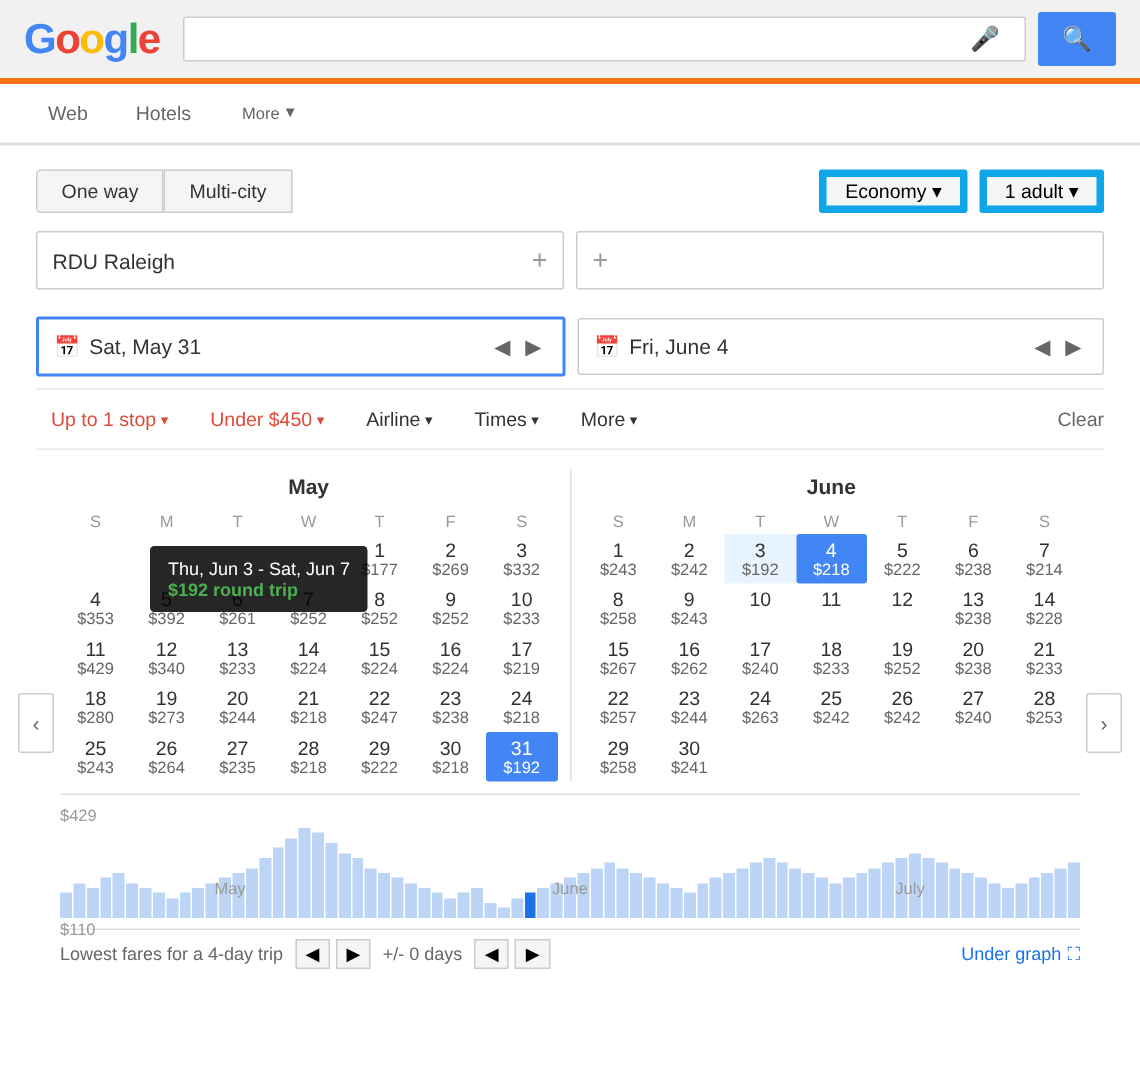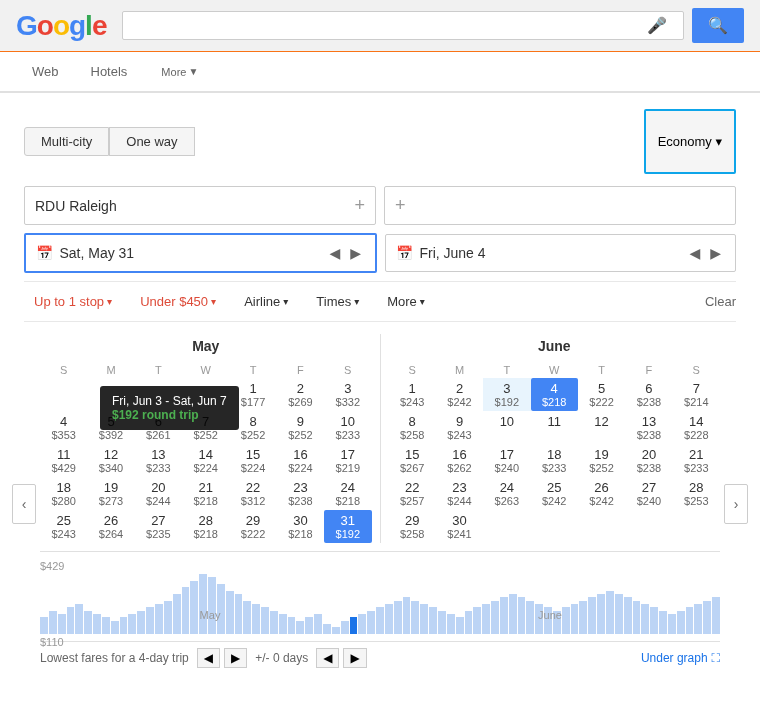--- a/index.html
+++ b/index.html
@@ -1,19 +1,19 @@
 <!DOCTYPE html>
 <html><head>
   <meta charset="utf-8">
   <style>
     * { box-sizing: border-box; margin: 0; padding: 0; }
     body { font-family: Arial, sans-serif; font-size: 13px; background: #fff; color: #333; width: 760px; }
 
     
-    .header { display: flex; align-items: center; padding: 8px 16px; border-bottom: 1px solid #f97316; background: #f1f1f1; }
+    .header { display: flex; align-items: center; padding: 8px 16px; border-bottom: 4px solid #f97316; background: #f1f1f1; }
     .google-logo { font-size: 28px; font-weight: bold; letter-spacing: -1px; margin-right: 16px; }
     .google-logo .g { color: #4285F4; }
     .google-logo .o1 { color: #EA4335; }
     .google-logo .o2 { color: #FBBC05; }
     .google-logo .g2 { color: #4285F4; }
     .google-logo .l { color: #34A853; }
     .google-logo .e { color: #EA4335; }
     .search-bar { display: flex; align-items: center; flex: 1; max-width: 580px; border: 1px solid #ccc; border-radius: 2px; background: #fff; padding: 4px 8px; }
     .search-input { border: none; outline: none; flex: 1; font-size: 16px; }
     .mic-icon { color: #4285F4; margin-right: 8px; font-size: 16px; }
@@ -29,24 +29,24 @@
     
     .main { padding: 16px 24px; }
 
     
     .trip-type { display: flex; align-items: center; margin-bottom: 12px; gap: 0; }
     .trip-btn { padding: 6px 16px; font-size: 13px; border: 1px solid #ccc; background: #f5f5f5; cursor: pointer; color: #333; }
     .trip-btn:first-child { border-radius: 3px 0 0 3px; }
     .trip-btn:last-child { border-radius: 0 3px 3px 0; }
     .trip-btn.active { background: #fff; font-weight: bold; border-color: #aaa; }
     .trip-selects { margin-left: auto; display: flex; gap: 8px; }
-    .select-btn { padding: 23px 12px; font-size: 13px; border: 2px solid #0ea5e9; background: #f5f5f5; cursor: pointer; border-radius: 2px; }
-
-    
-    .route-row { display: flex; align-items: center; margin-bottom: 8px; gap: 8px; }
+    .select-btn { padding: 2px 12px; font-size: 13px; border: 5px solid #0ea5e9; background: #f5f5f5; cursor: pointer; border-radius: 2px; }
+
+    
+    .route-row { display: flex; align-items: center; margin-bottom: 18px; gap: 8px; }
     .location-input { flex: 1; border: 1px solid #ccc; padding: 8px 10px; font-size: 14px; border-radius: 2px; display: flex; align-items: center; justify-content: space-between; cursor: pointer; }
     .location-input span { color: #333; }
     .location-input .plus { color: #999; font-size: 18px; }
 
     
     .date-row { display: flex; align-items: center; margin-bottom: 8px; gap: 8px; }
     .date-input { flex: 1; border: 2px solid #4285F4; padding: 8px 10px; font-size: 14px; border-radius: 2px; display: flex; align-items: center; justify-content: space-between; cursor: pointer; }
     .date-input-normal { flex: 1; border: 1px solid #ccc; padding: 8px 10px; font-size: 14px; border-radius: 2px; display: flex; align-items: center; justify-content: space-between; cursor: pointer; }
     .date-icon { color: #666; margin-right: 6px; font-size: 14px; }
     .date-nav { display: flex; gap: 2px; }
@@ -114,25 +114,28 @@
   <a class="nav-item">Hotels</a>
   <a class="nav-item nav-more">
     <span>More</span>
     <span style="font-size:10px;">▼</span>
   </a>
 </div>
 
 <div class="main">
 
   <div class="trip-type">
+    <button class="trip-btn">One way</button>
     <button class="trip-btn">Multi-city</button>
-    <button class="trip-btn">One way</button>
     <div class="trip-selects">
       <button class="select-btn">
         <span>Economy</span> ▾
+      </button>
+      <button class="select-btn">
+        <span>1 adult</span> ▾
       </button>
     </div>
   </div>
 
   <div class="route-row">
     <div class="location-input">
       <span>RDU Raleigh</span>
       <span class="plus">+</span>
     </div>
     <div class="location-input">
@@ -298,21 +301,21 @@
                 <td class=" ">
           <div class="day-num">20</div>
           <div class="day-price">$244</div>
         </td>
                 <td class=" ">
           <div class="day-num">21</div>
           <div class="day-price">$218</div>
         </td>
                 <td class=" ">
           <div class="day-num">22</div>
-          <div class="day-price">$312</div>
+          <div class="day-price">$247</div>
         </td>
                 <td class=" ">
           <div class="day-num">23</div>
           <div class="day-price">$238</div>
         </td>
                 <td class=" ">
           <div class="day-num">24</div>
           <div class="day-price">$218</div>
         </td>
               </tr>
@@ -499,21 +502,21 @@
                 <td></td>
                 <td></td>
                 <td></td>
                 <td></td>
                 <td></td>
               </tr>
             </tbody>
         </table>
 
         <div class="tooltip" id="june-tooltip" style="top:52px;left:60px;">
-          <div>Fri, Jun 3 - Sat, Jun 7</div>
+          <div>Thu, Jun 3 - Sat, Jun 7</div>
           <div class="tooltip-green">$192 round trip</div>
         </div>
       </div>
     </div>
 
     <div class="price-chart">
       <div style="display:flex;justify-content:space-between;font-size:11px;color:#999;margin-bottom:2px;">
         <span>$429</span>
       </div>
       <div id="chart-bars" class="chart-bars">
@@ -595,20 +598,21 @@
           <div class="chart-bar" style="height:33px;"></div>
           <div class="chart-bar" style="height:37px;"></div>
         </div>
       <div style="display:flex;font-size:11px;color:#999;margin-top:2px;justify-content:space-between;">
         <span>$110</span>
         <span></span>
       </div>
       <div style="position:absolute;bottom:20px;left:0;right:0;display:flex;font-size:11px;color:#999;">
         <span style="flex:1;text-align:center;">May</span>
         <span style="flex:1;text-align:center;">June</span>
+        <span style="flex:1;text-align:center;">July</span>
       </div>
     </div>
 
     <div class="footer-row">
       <div style="display:flex;align-items:center;gap:8px;">
         <span>Lowest fares for a 4-day trip</span>
         <div class="footer-nav">
           <button class="footer-nav-btn">◀</button>
           <button class="footer-nav-btn">▶</button>
         </div>

